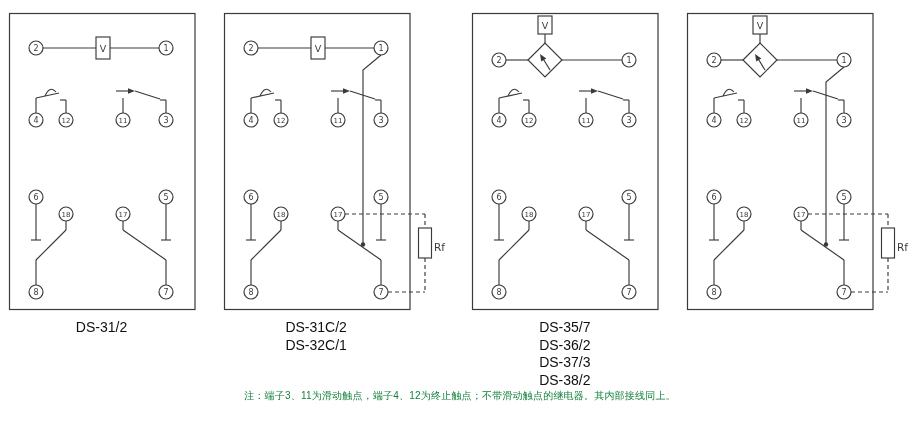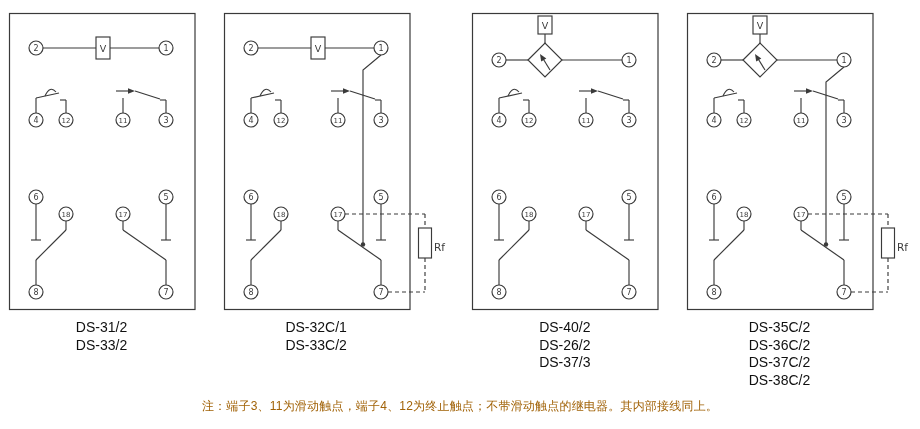--- a/index.html
+++ b/index.html
@@ -4,21 +4,21 @@
 <style>
   *{margin:0;padding:0;box-sizing:border-box}
   html,body{width:920px;height:429px;background:#fff;overflow:hidden;
     font-family:"Liberation Sans",sans-serif;color:#111}
   .page{width:920px;height:429px;padding:12px 8px 0 8px}
   .panels{display:flex;justify-content:space-between;align-items:flex-start}
   .panel-group{display:flex;flex-direction:column;align-items:flex-start}
   svg text{font-family:"DejaVu Sans",sans-serif}
   .models{width:187px;text-align:center;margin-top:5px}
   .models div{font-size:14px;line-height:17.5px;color:#101010}
-  .note{text-align:center;font-size:12px;color:#a16207;margin-top:9px;letter-spacing:.2px}
+  .note{text-align:center;font-size:10px;color:#15803d;letter-spacing:.2px}
 </style>
 </head>
 <body>
 
 <div class="page">
   <div class="panels">
       <div class="panel-group">
         <svg width="192" height="302" viewBox="0 0 192 302">
           <rect x="1.5" y="1.5" width="185.5" height="296" fill="#fff" stroke="#3a3a3a" stroke-width="1.2"></rect>
           <line x1="35" y1="36" x2="88" y2="36" stroke="#3a3a3a" stroke-width="1.15"></line>
@@ -100,21 +100,20 @@
             <circle cx="28" cy="280" r="7" fill="#fff" stroke="#3a3a3a" stroke-width="1.15"></circle>
             <text x="28" y="282.7" text-anchor="middle" font-size="8" fill="#3a3a3a">8</text>
           </g>
           <g>
             <circle cx="158" cy="280" r="7" fill="#fff" stroke="#3a3a3a" stroke-width="1.15"></circle>
             <text x="158" y="282.7" text-anchor="middle" font-size="8" fill="#3a3a3a">7</text>
           </g>
         </svg>
         <div class="models">
           <div>DS-31/2</div>
-          <div>DS-33/2</div>
         </div>
       </div>
       <div class="panel-group">
         <svg width="226" height="302" viewBox="0 0 226 302">
           <rect x="1.5" y="1.5" width="185.5" height="296" fill="#fff" stroke="#3a3a3a" stroke-width="1.2"></rect>
           <line x1="35" y1="36" x2="88" y2="36" stroke="#3a3a3a" stroke-width="1.15"></line>
           <line x1="102" y1="36" x2="151" y2="36" stroke="#3a3a3a" stroke-width="1.15"></line>
           <g>
             <rect x="88" y="25" width="14" height="22" fill="#fff" stroke="#3a3a3a" stroke-width="1.15"></rect>
             <text x="95" y="39.5" text-anchor="middle" font-size="9.5" fill="#3a3a3a">V</text>
@@ -203,22 +202,22 @@
           <g>
             <circle cx="28" cy="280" r="7" fill="#fff" stroke="#3a3a3a" stroke-width="1.15"></circle>
             <text x="28" y="282.7" text-anchor="middle" font-size="8" fill="#3a3a3a">8</text>
           </g>
           <g>
             <circle cx="158" cy="280" r="7" fill="#fff" stroke="#3a3a3a" stroke-width="1.15"></circle>
             <text x="158" y="282.7" text-anchor="middle" font-size="8" fill="#3a3a3a">7</text>
           </g>
         </svg>
         <div class="models">
+          <div>DS-31C/2</div>
           <div>DS-32C/1</div>
-          <div>DS-33C/2</div>
         </div>
       </div>
       <div class="panel-group">
         <svg width="192" height="302" viewBox="0 0 192 302">
           <rect x="1.5" y="1.5" width="185.5" height="296" fill="#fff" stroke="#3a3a3a" stroke-width="1.2"></rect>
           <line x1="35" y1="48" x2="57" y2="48" stroke="#3a3a3a" stroke-width="1.15"></line>
           <line x1="91" y1="48" x2="151" y2="48" stroke="#3a3a3a" stroke-width="1.15"></line>
           <g>
             <path d="M57,48 L74,31 L91,48 L74,65 Z" stroke="#3a3a3a" stroke-width="1.15" fill="none"></path>
             <line x1="79" y1="58" x2="71" y2="45" stroke="#3a3a3a" stroke-width="1.15"></line>
@@ -301,23 +300,24 @@
           <g>
             <circle cx="28" cy="280" r="7" fill="#fff" stroke="#3a3a3a" stroke-width="1.15"></circle>
             <text x="28" y="282.7" text-anchor="middle" font-size="8" fill="#3a3a3a">8</text>
           </g>
           <g>
             <circle cx="158" cy="280" r="7" fill="#fff" stroke="#3a3a3a" stroke-width="1.15"></circle>
             <text x="158" y="282.7" text-anchor="middle" font-size="8" fill="#3a3a3a">7</text>
           </g>
         </svg>
         <div class="models">
-          <div>DS-40/2</div>
-          <div>DS-26/2</div>
+          <div>DS-35/7</div>
+          <div>DS-36/2</div>
           <div>DS-37/3</div>
+          <div>DS-38/2</div>
         </div>
       </div>
       <div class="panel-group">
         <svg width="226" height="302" viewBox="0 0 226 302">
           <rect x="1.5" y="1.5" width="185.5" height="296" fill="#fff" stroke="#3a3a3a" stroke-width="1.2"></rect>
           <line x1="35" y1="48" x2="57" y2="48" stroke="#3a3a3a" stroke-width="1.15"></line>
           <line x1="91" y1="48" x2="151" y2="48" stroke="#3a3a3a" stroke-width="1.15"></line>
           <g>
             <path d="M57,48 L74,31 L91,48 L74,65 Z" stroke="#3a3a3a" stroke-width="1.15" fill="none"></path>
             <line x1="79" y1="58" x2="71" y2="45" stroke="#3a3a3a" stroke-width="1.15"></line>
@@ -411,22 +411,16 @@
           </g>
           <g>
             <circle cx="28" cy="280" r="7" fill="#fff" stroke="#3a3a3a" stroke-width="1.15"></circle>
             <text x="28" y="282.7" text-anchor="middle" font-size="8" fill="#3a3a3a">8</text>
           </g>
           <g>
             <circle cx="158" cy="280" r="7" fill="#fff" stroke="#3a3a3a" stroke-width="1.15"></circle>
             <text x="158" y="282.7" text-anchor="middle" font-size="8" fill="#3a3a3a">7</text>
           </g>
         </svg>
-        <div class="models">
-          <div>DS-35C/2</div>
-          <div>DS-36C/2</div>
-          <div>DS-37C/2</div>
-          <div>DS-38C/2</div>
-        </div>
       </div>
     </div>
   <div class="note">注：端子3、11为滑动触点，端子4、12为终止触点；不带滑动触点的继电器。其内部接线同上。</div>
 </div>
 
 </body></html>

